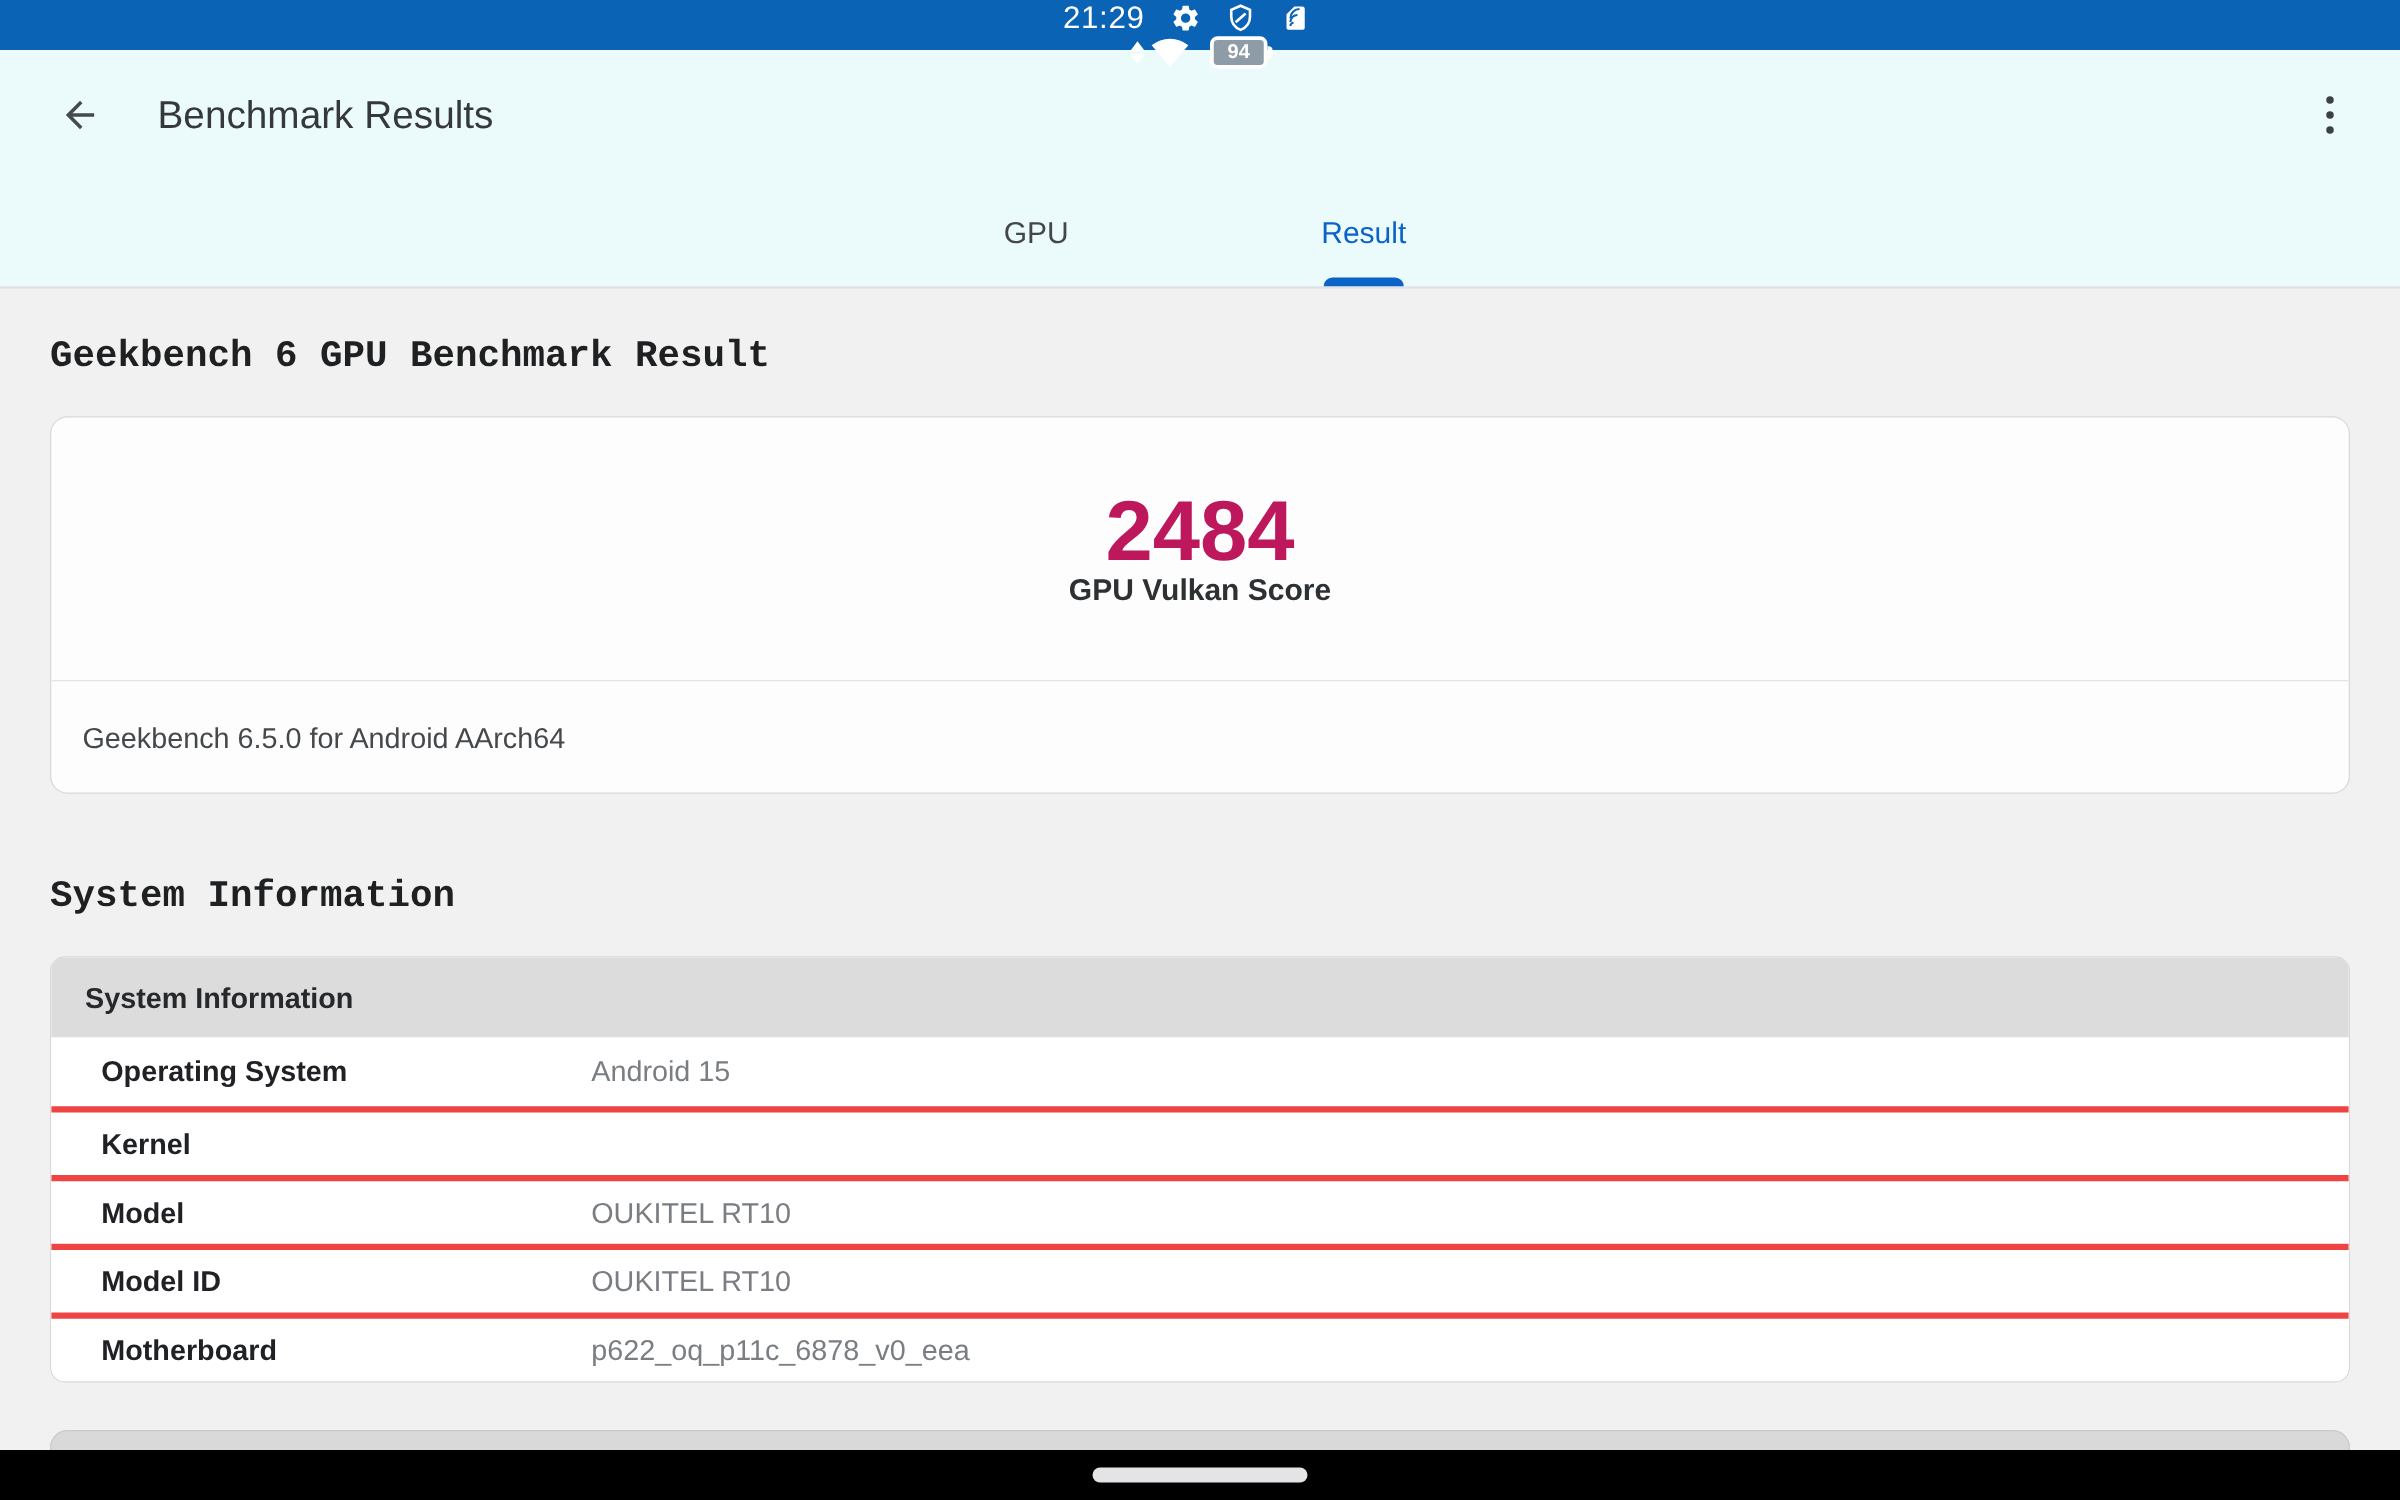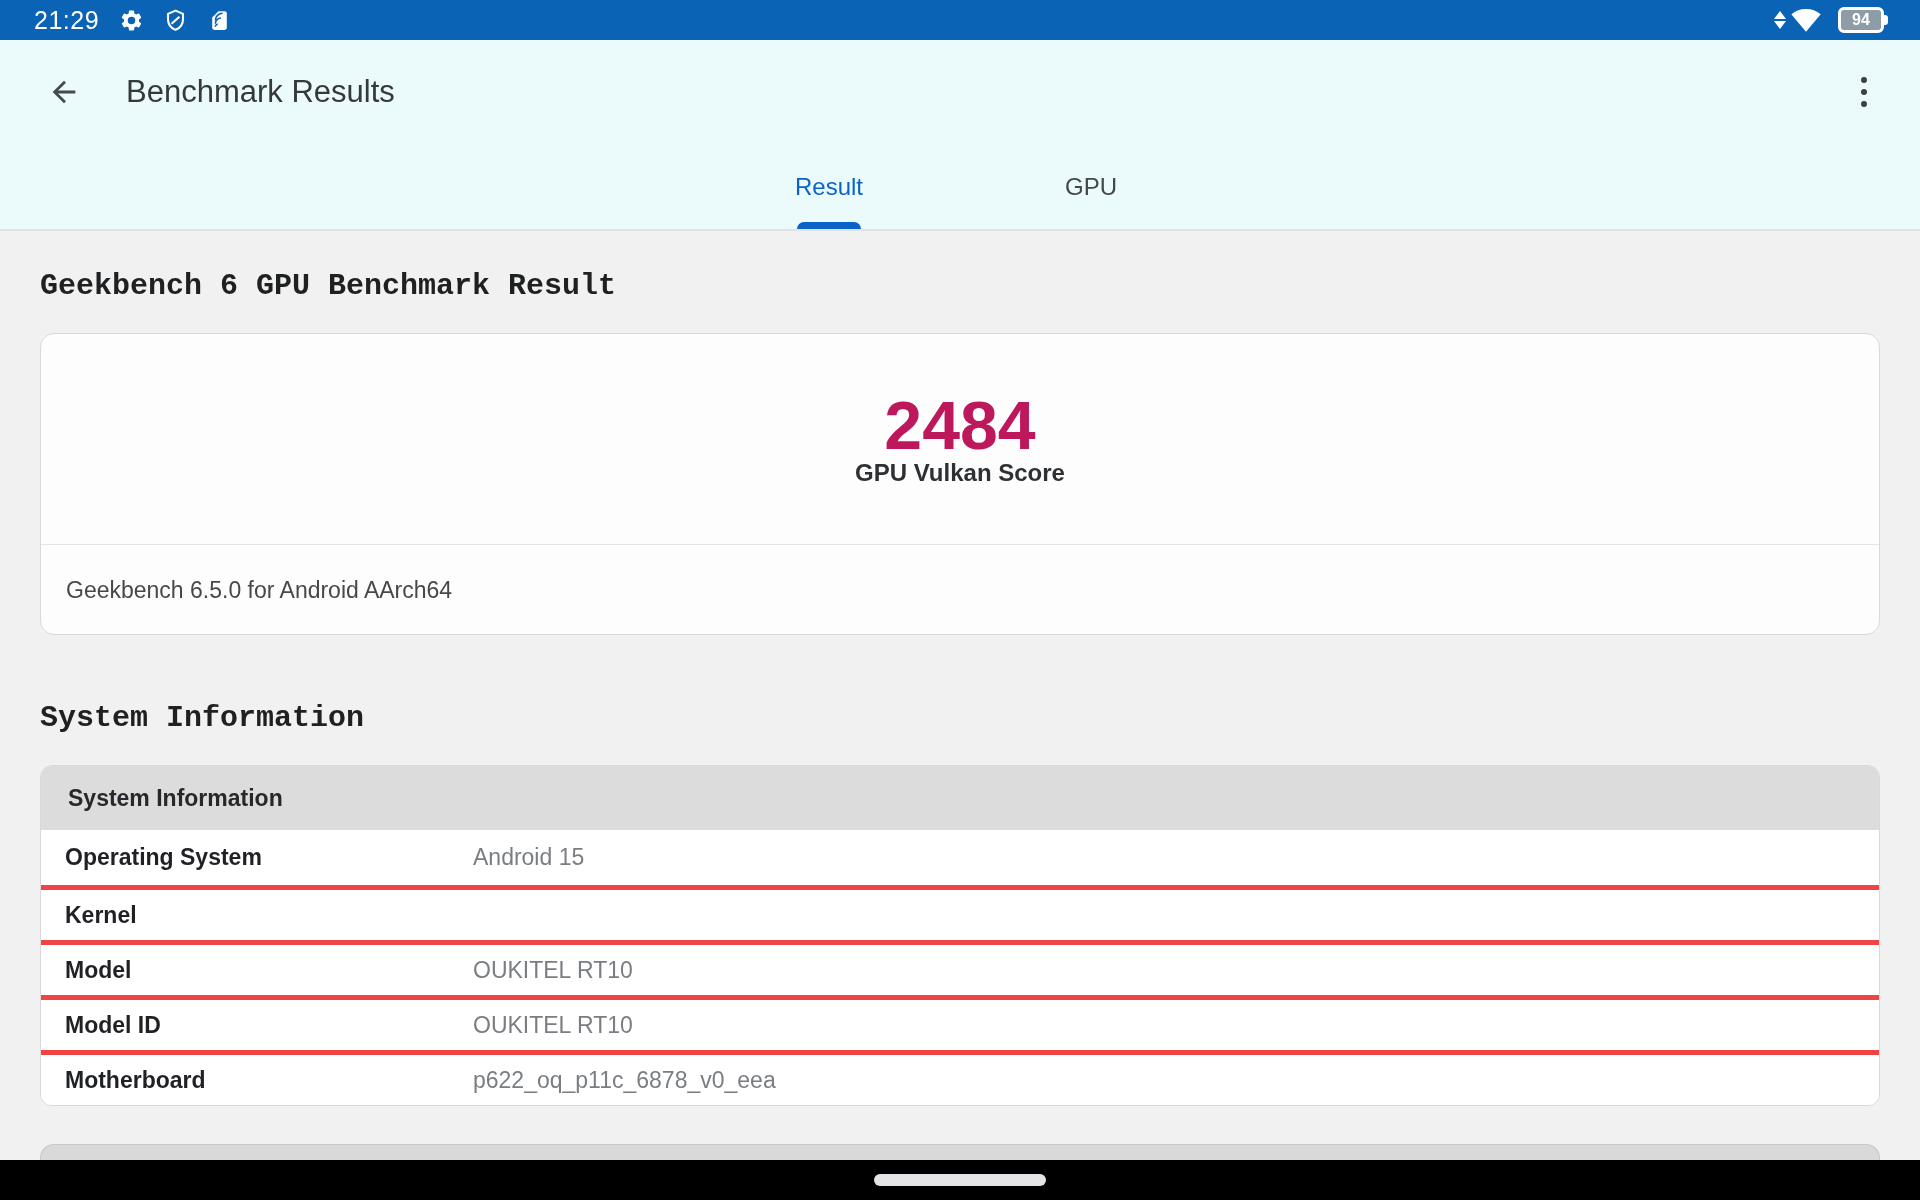--- a/index.html
+++ b/index.html
@@ -7,20 +7,21 @@
   .screen {
     position:relative; width:1920px; height:1200px; overflow:hidden;
     background:#F1F1F1; font-family:"Liberation Sans", sans-serif;
   }
 
   
   .status-bar {
     height:40px; background:#0A63B5; color:#fff;
     display:flex; align-items:center; justify-content:space-between;
     padding:0 36px 0 34px;
+    flex-direction:column;
   }
   .sb-left, .sb-right { display:flex; align-items:center; }
   .sb-time { font-size:25px; font-weight:500; letter-spacing:.5px; margin-right:20px; }
   .sb-icon { width:25px; height:25px; margin-right:19px; display:flex; align-items:center; justify-content:center; }
   .sb-icon svg { width:100%; height:100%; }
   .net-arrows { display:flex; flex-direction:column; align-items:center; margin-right:4px; }
   .net-arrows .tri-up { width:0; height:0; border-left:6px solid transparent; border-right:6px solid transparent; border-bottom:8px solid #fff; margin-bottom:2px; }
   .net-arrows .tri-down { width:0; height:0; border-left:6px solid transparent; border-right:6px solid transparent; border-top:8px solid #fff; }
   .wifi { width:32px; height:26px; margin-right:16px; }
   .battery { position:relative; width:46px; height:26px; border:3px solid #fff; border-radius:6px;
@@ -58,21 +59,21 @@
   .score-label { font-size:24px; font-weight:700; color:#2E3134; }
   .card-divider { border-top:1px solid #E4E4E4; }
   .card-footer { height:91px; display:flex; align-items:center; padding-left:25px;
                  font-size:23px; color:#46494C; }
 
   .info-table { margin-top:30px; background:#FFF; border:1px solid #D8D8D8; border-radius:12px; overflow:hidden; }
   .table-head { height:64px; background:#DCDCDC; display:flex; align-items:center;
                 padding-left:27px; font-size:23px; font-weight:700; color:#26282B; }
   .t-row { height:55px; display:flex; align-items:center; background:#FFF; }
   .t-row + .t-row { border-top:5px solid #ef4444; }
-  .t-label { width:432px; padding-left:24px; font-size:23px; font-weight:700; color:#1F2124; }
+  .t-label { width:432px; padding-left:40px; font-size:23px; font-weight:700; color:#1F2124; }
   .t-value { font-size:23px; color:#7A7E82; }
 
   .next-peek { margin-top:38px; height:30px; background:#D9D9DA;
                border:1px solid #C9C9CB; border-bottom:none; border-radius:14px 14px 0 0; }
 
   
   .nav-bar { position:absolute; left:0; right:0; bottom:0; height:40px; background:#000;
              display:flex; align-items:center; justify-content:center; }
   .gesture-pill { width:172px; height:12px; border-radius:7px; background:#E4E4E6; cursor:pointer; }
 </style>
@@ -133,26 +134,26 @@
       </span>
       <span class="app-title">Benchmark Results</span>
       <span class="spacer"></span>
       <span class="kebab-btn">
         <i></i>
           <i></i>
           <i></i>
       </span>
     </div>
     <div class="tab-bar">
+      <div class="tab">
+        <span>GPU</span>
+      </div>
       <div class="tab active">
         <span>Result</span>
         <span class="tab-indicator"></span>
-      </div>
-      <div class="tab">
-        <span>GPU</span>
       </div>
     </div>
   </div>
 
   <div class="content">
 
     <div class="section-heading h-result">Geekbench 6 GPU Benchmark Result</div>
 
     <div class="score-card">
       <div class="score-top">

